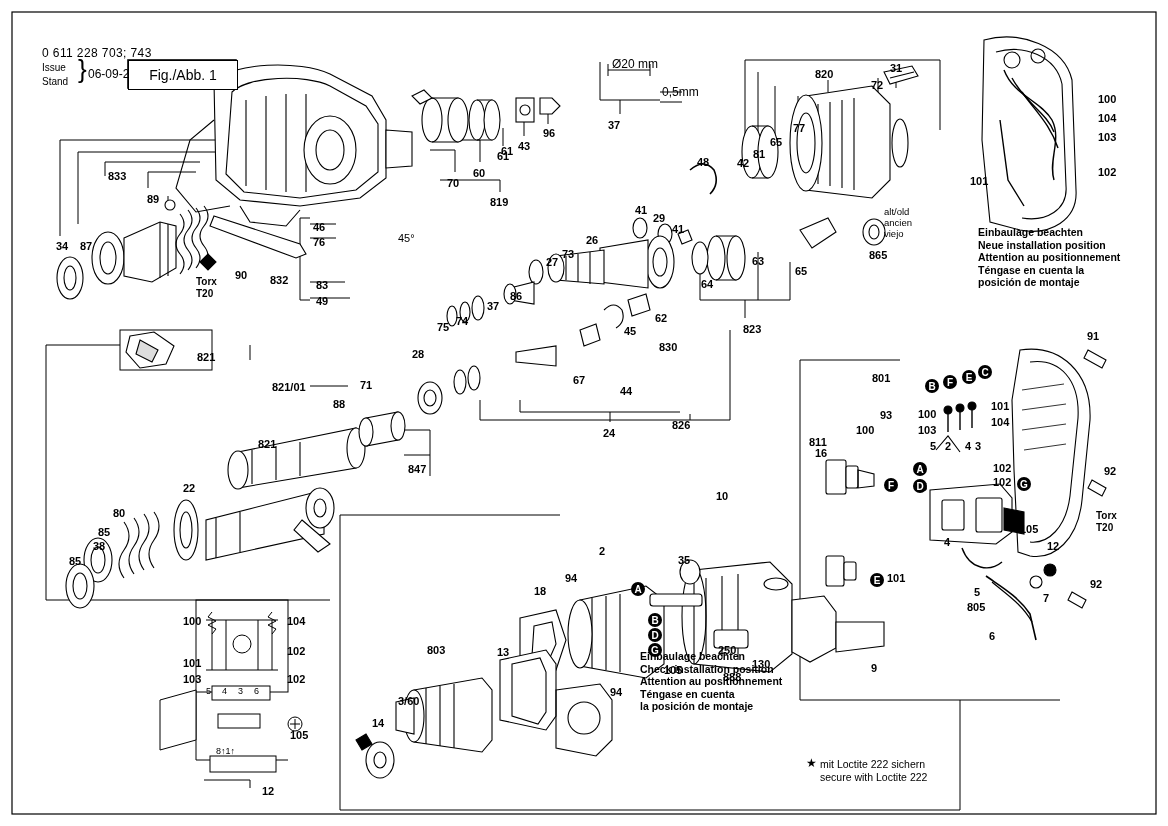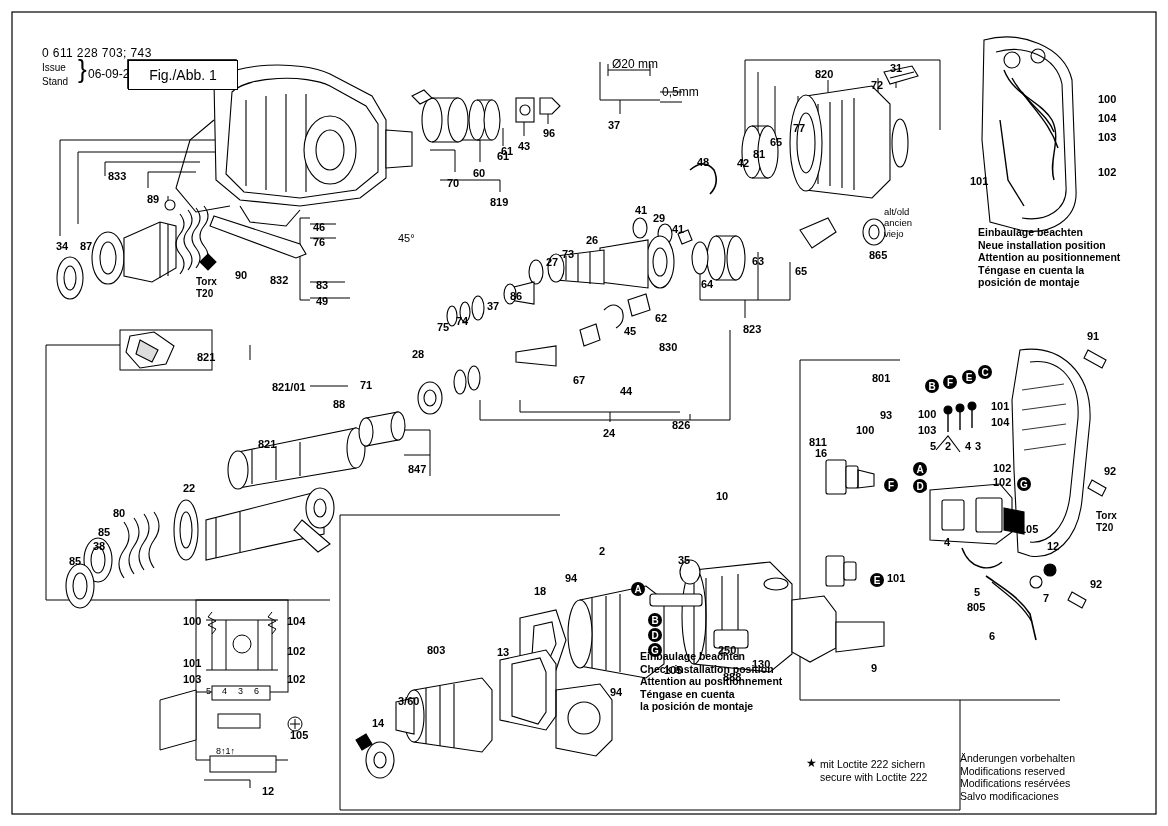--- a/index.html
+++ b/index.html
@@ -392,24 +392,20 @@
 Téngase en cuenta la
 posición de montaje</div>
   <div class="note" style="left:640px; top:650px;">Einbaulage beachten
 Check installation position
 Attention au positionnement
 Téngase en cuenta
 la posición de montaje</div>
   <div class="star" style="left:806px; top:756px;">★</div>
   <div class="note reg" style="left:820px; top:758px;">mit Loctite 222 sichern
 secure with Loctite 222</div>
-  <div class="note reg" style="left:960px; top:752px;">Änderungen vorbehalten
-Modifications reserved
-Modifications resérvées
-Salvo modificaciones</div>
 
   <div class="lbl s9" style="left:206px; top:686px;">5</div>
   <div class="lbl s9" style="left:222px; top:686px;">4</div>
   <div class="lbl s9" style="left:238px; top:686px;">3</div>
   <div class="lbl s9" style="left:254px; top:686px;">6</div>
   <div class="lbl s9" style="left:216px; top:746px;">8↑1↑</div>
 
   <div id="callouts">
       <div class="lbl b" style="left: 108px; top: 170px;">833</div>
       <div class="lbl b" style="left: 147px; top: 193px;">89</div>

